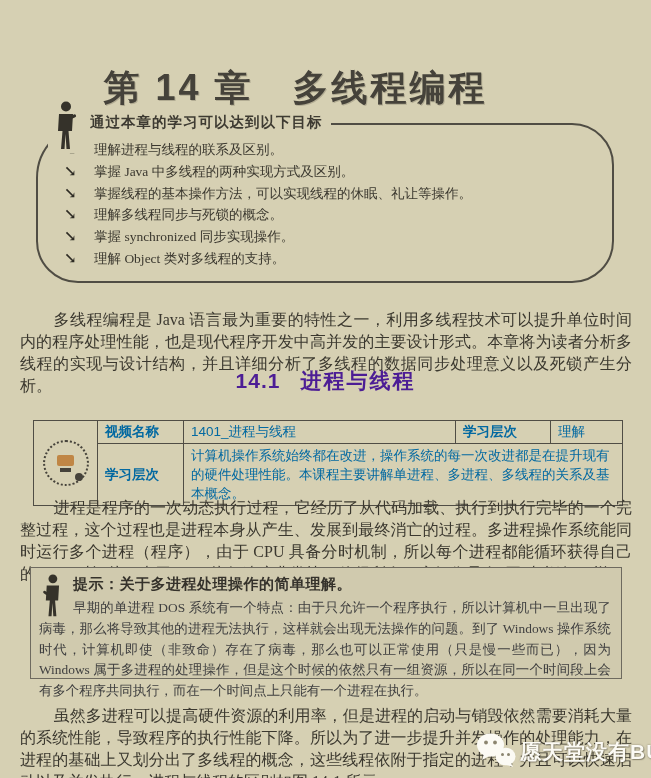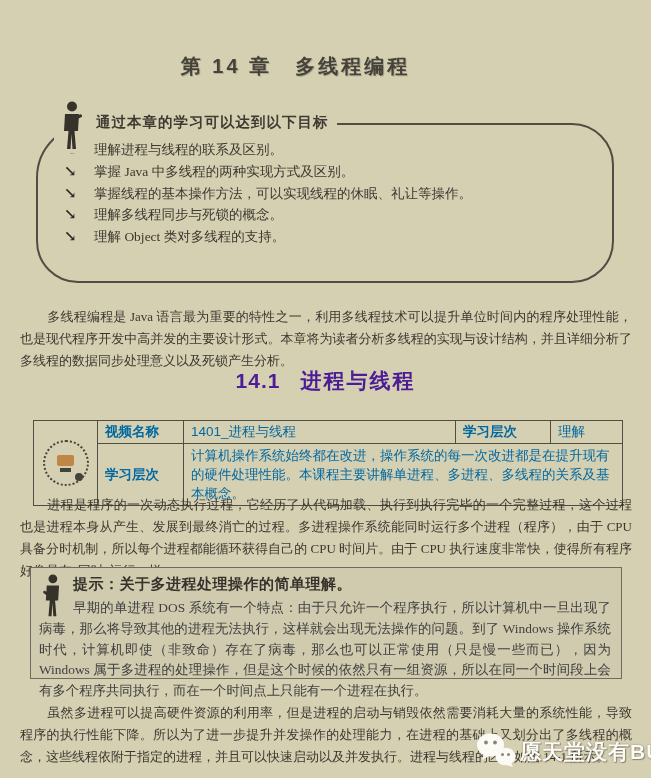--- a/index.html
+++ b/index.html
@@ -9,34 +9,34 @@
     font-family:"Liberation Serif","DejaVu Serif",serif;
     color:#3b382f;
     position:relative;
     overflow:hidden;
   }
 
   #chapter-title{
     position:absolute;top:40px;left:0;width:591px;
     text-align:center;
     font-family:"Liberation Sans","DejaVu Sans",sans-serif;
-    font-weight:bold;font-size:20px;color:#45423a;
+    font-weight:bold;font-size:36px;color:#45423a;
     letter-spacing:3px;
     text-shadow:1px 1px 0 rgba(70,65,50,.25);
   }
 
   
   #objectives-box{
     position:absolute;left:36px;top:123px;width:578px;height:160px;
     border:2px solid #504d44;
     border-radius:55px 42px 42px 42px;
     box-sizing:border-box;
   }
   .obj-header{
-    position:absolute;top:-24px;left:16px;
+    position:absolute;top:-24px;left:10px;
     display:flex;align-items:flex-start;
   }
   .obj-icon-wrap{
     background:#d6d0b3;padding:0 5px;height:52px;display:block;
   }
   .obj-title{
     background:#d6d0b3;
     margin-top:12px;padding:0 8px;
     font-family:"Liberation Sans","DejaVu Sans",sans-serif;
     font-size:14.5px;font-weight:bold;color:#3e3b32;
@@ -49,21 +49,21 @@
     font-size:13.5px;line-height:20.8px;color:#3b382f;
     white-space:nowrap;
   }
   .bullet-arrow{
     font-weight:bold;font-size:15px;color:#2e2b24;
     display:inline-block;width:30px;
   }
 
   .para{
     position:absolute;left:20px;width:612px;
-    font-size:13px;line-height:22px;
+    font-size:16px;line-height:22px;
     text-align:justify;text-indent:2.1em;color:#3b382f;
   }
   #intro-para{top:293px;}
   #process-para{top:481px;}
   #closing-para{top:689px;}
 
   #section-heading{
     position:absolute;top:367px;left:0;width:651px;text-align:center;
     font-family:"Liberation Sans","DejaVu Sans",sans-serif;
     font-weight:bold;font-size:21px;color:#4c1d95;
@@ -154,20 +154,21 @@
         <rect x="17" y="14" width="6" height="3" rx="1.5" fill="#35322a" transform="rotate(-25 20 15)"></rect>
       </svg>
     </span>
     <span class="obj-title">通过本章的学习可以达到以下目标</span>
   </div>
   <ul class="obj-list">
     <li><span class="bullet-arrow">↘</span><span>理解进程与线程的联系及区别。</span></li>
     <li><span class="bullet-arrow">↘</span><span>掌握 Java 中多线程的两种实现方式及区别。</span></li>
     <li><span class="bullet-arrow">↘</span><span>掌握线程的基本操作方法，可以实现线程的休眠、礼让等操作。</span></li>
     <li><span class="bullet-arrow">↘</span><span>理解多线程同步与死锁的概念。</span></li>
+    <li><span class="bullet-arrow">↘</span><span>掌握 synchronized 同步实现操作。</span></li>
     <li><span class="bullet-arrow">↘</span><span>理解 Object 类对多线程的支持。</span></li>
   </ul>
 </div>
 
 <p class="para" id="intro-para">多线程编程是 Java 语言最为重要的特性之一，利用多线程技术可以提升单位时间内的程序处理性能，也是现代程序开发中高并发的主要设计形式。本章将为读者分析多线程的实现与设计结构，并且详细分析了多线程的数据同步处理意义以及死锁产生分析。</p>
 
 <div id="section-heading">
   <span class="num">14.1</span><span class="ttl">进程与线程</span>
 </div>
 

